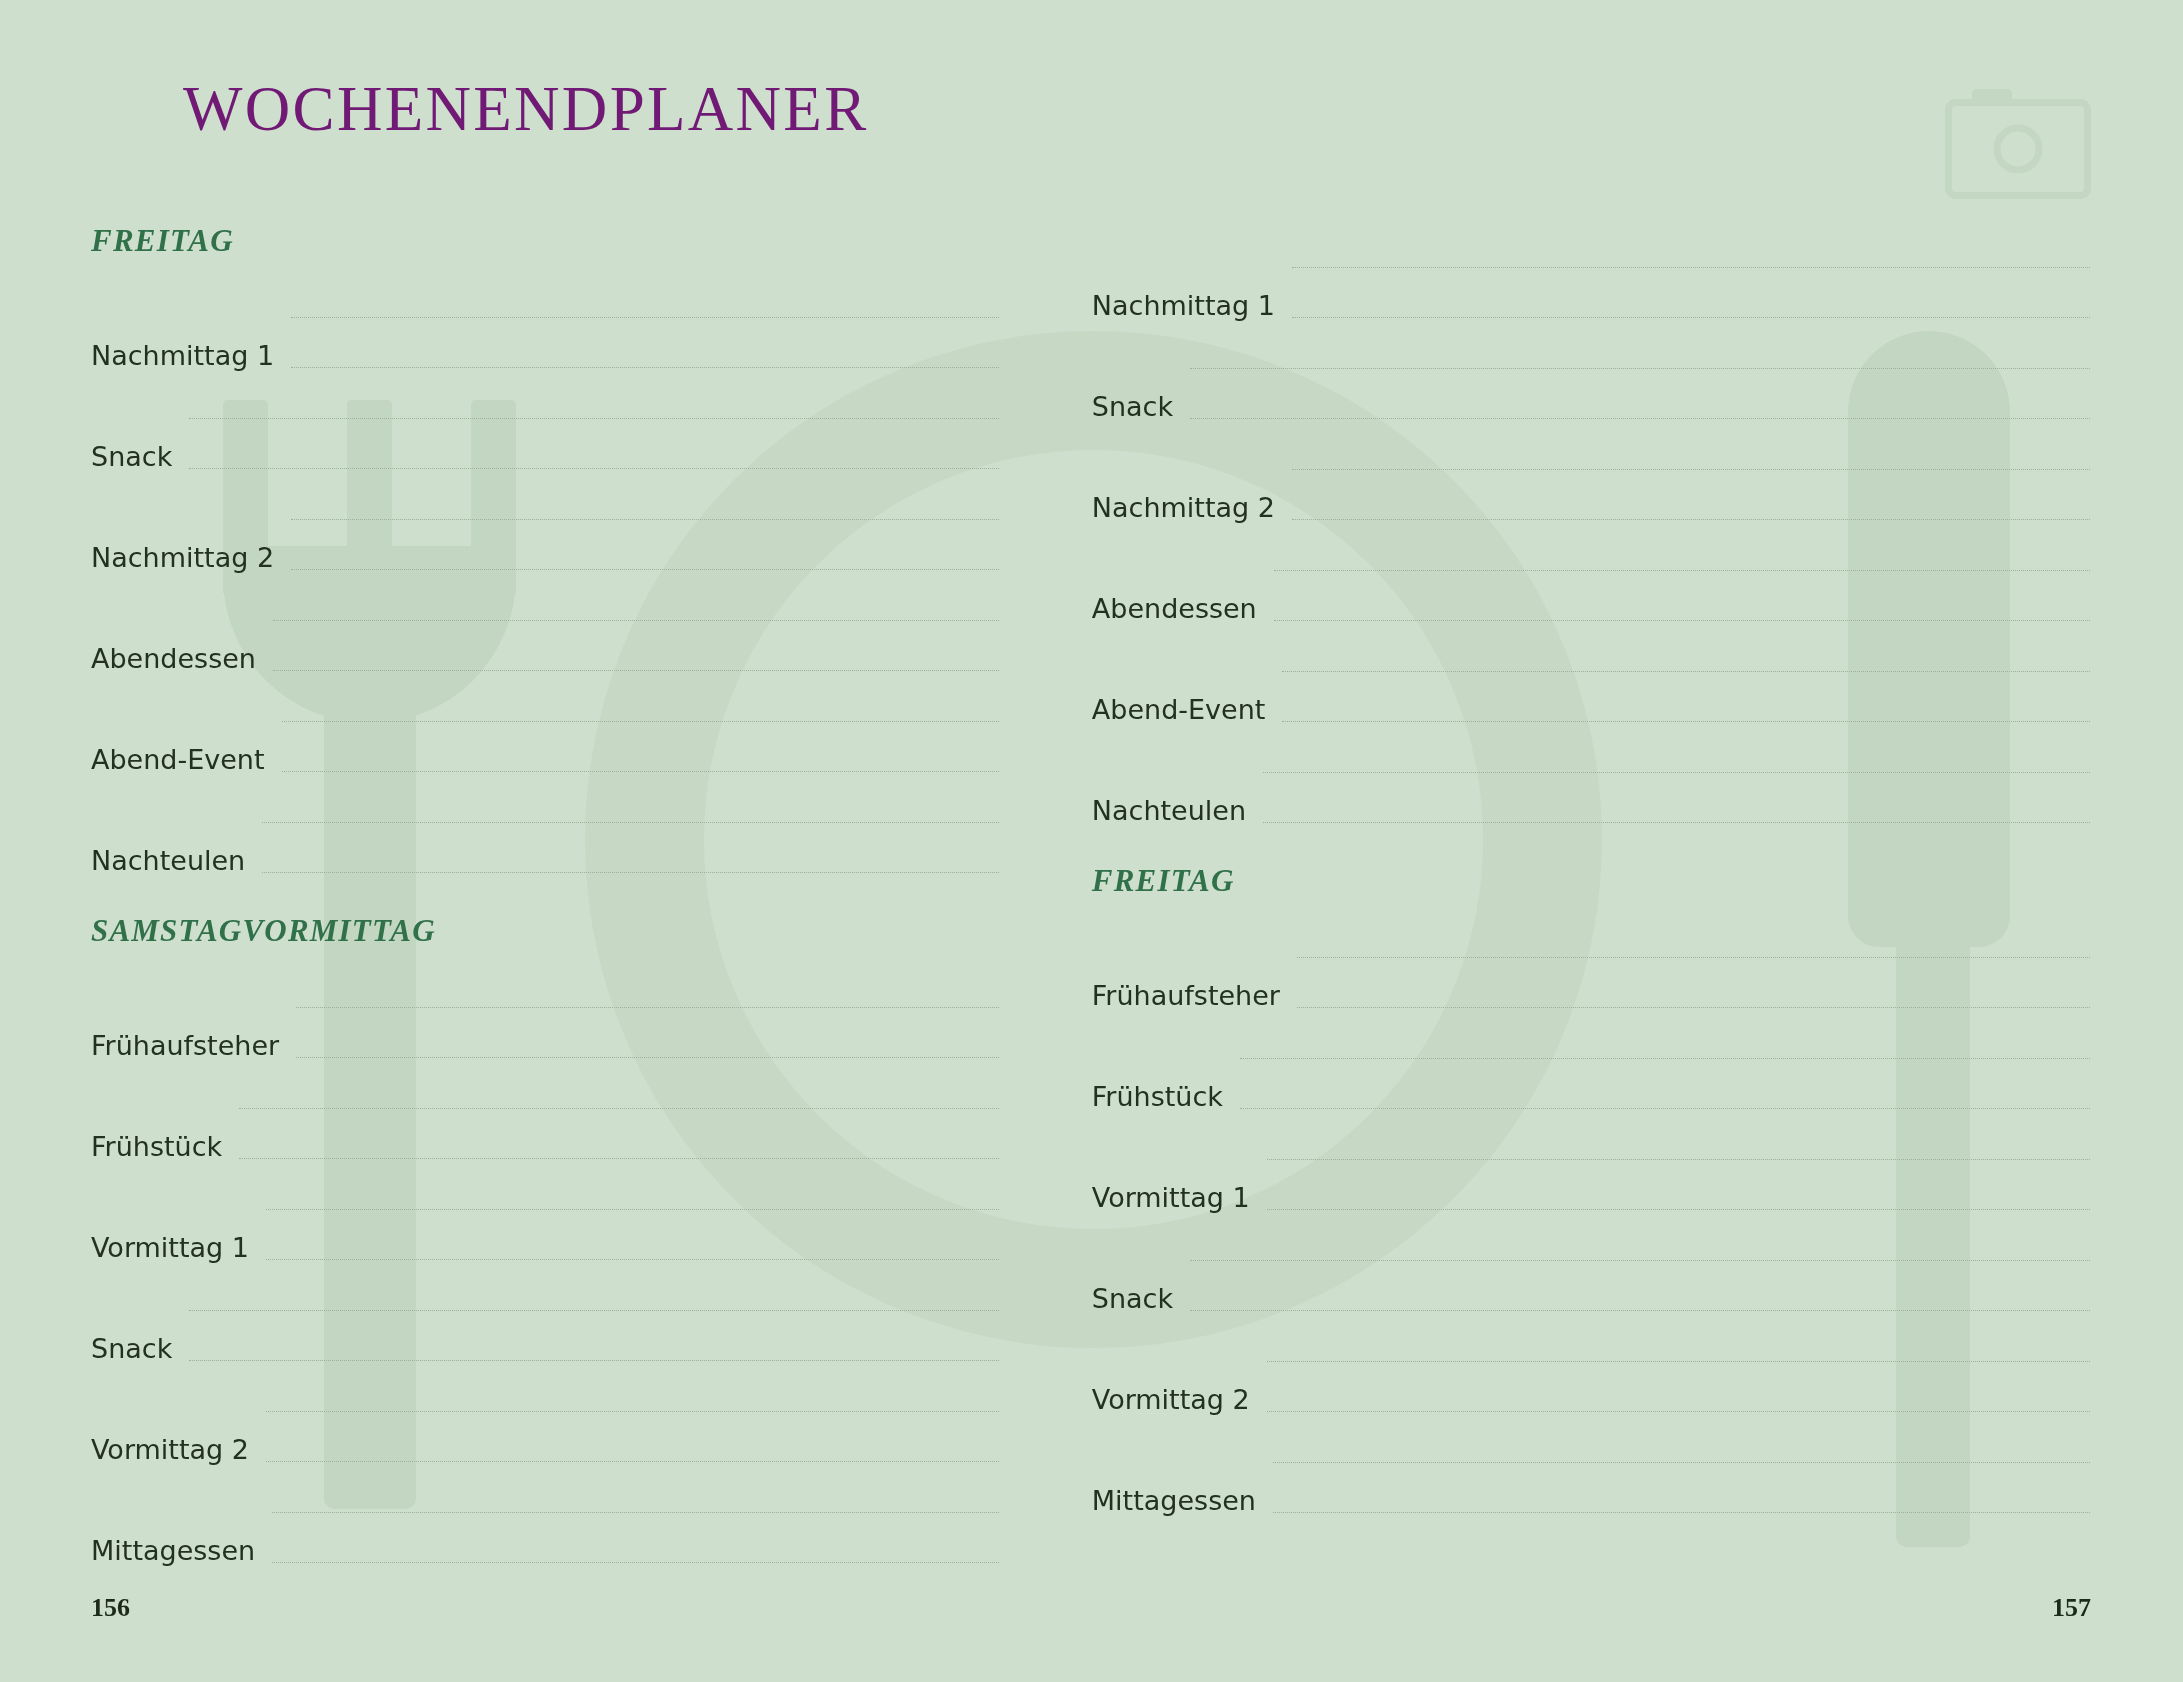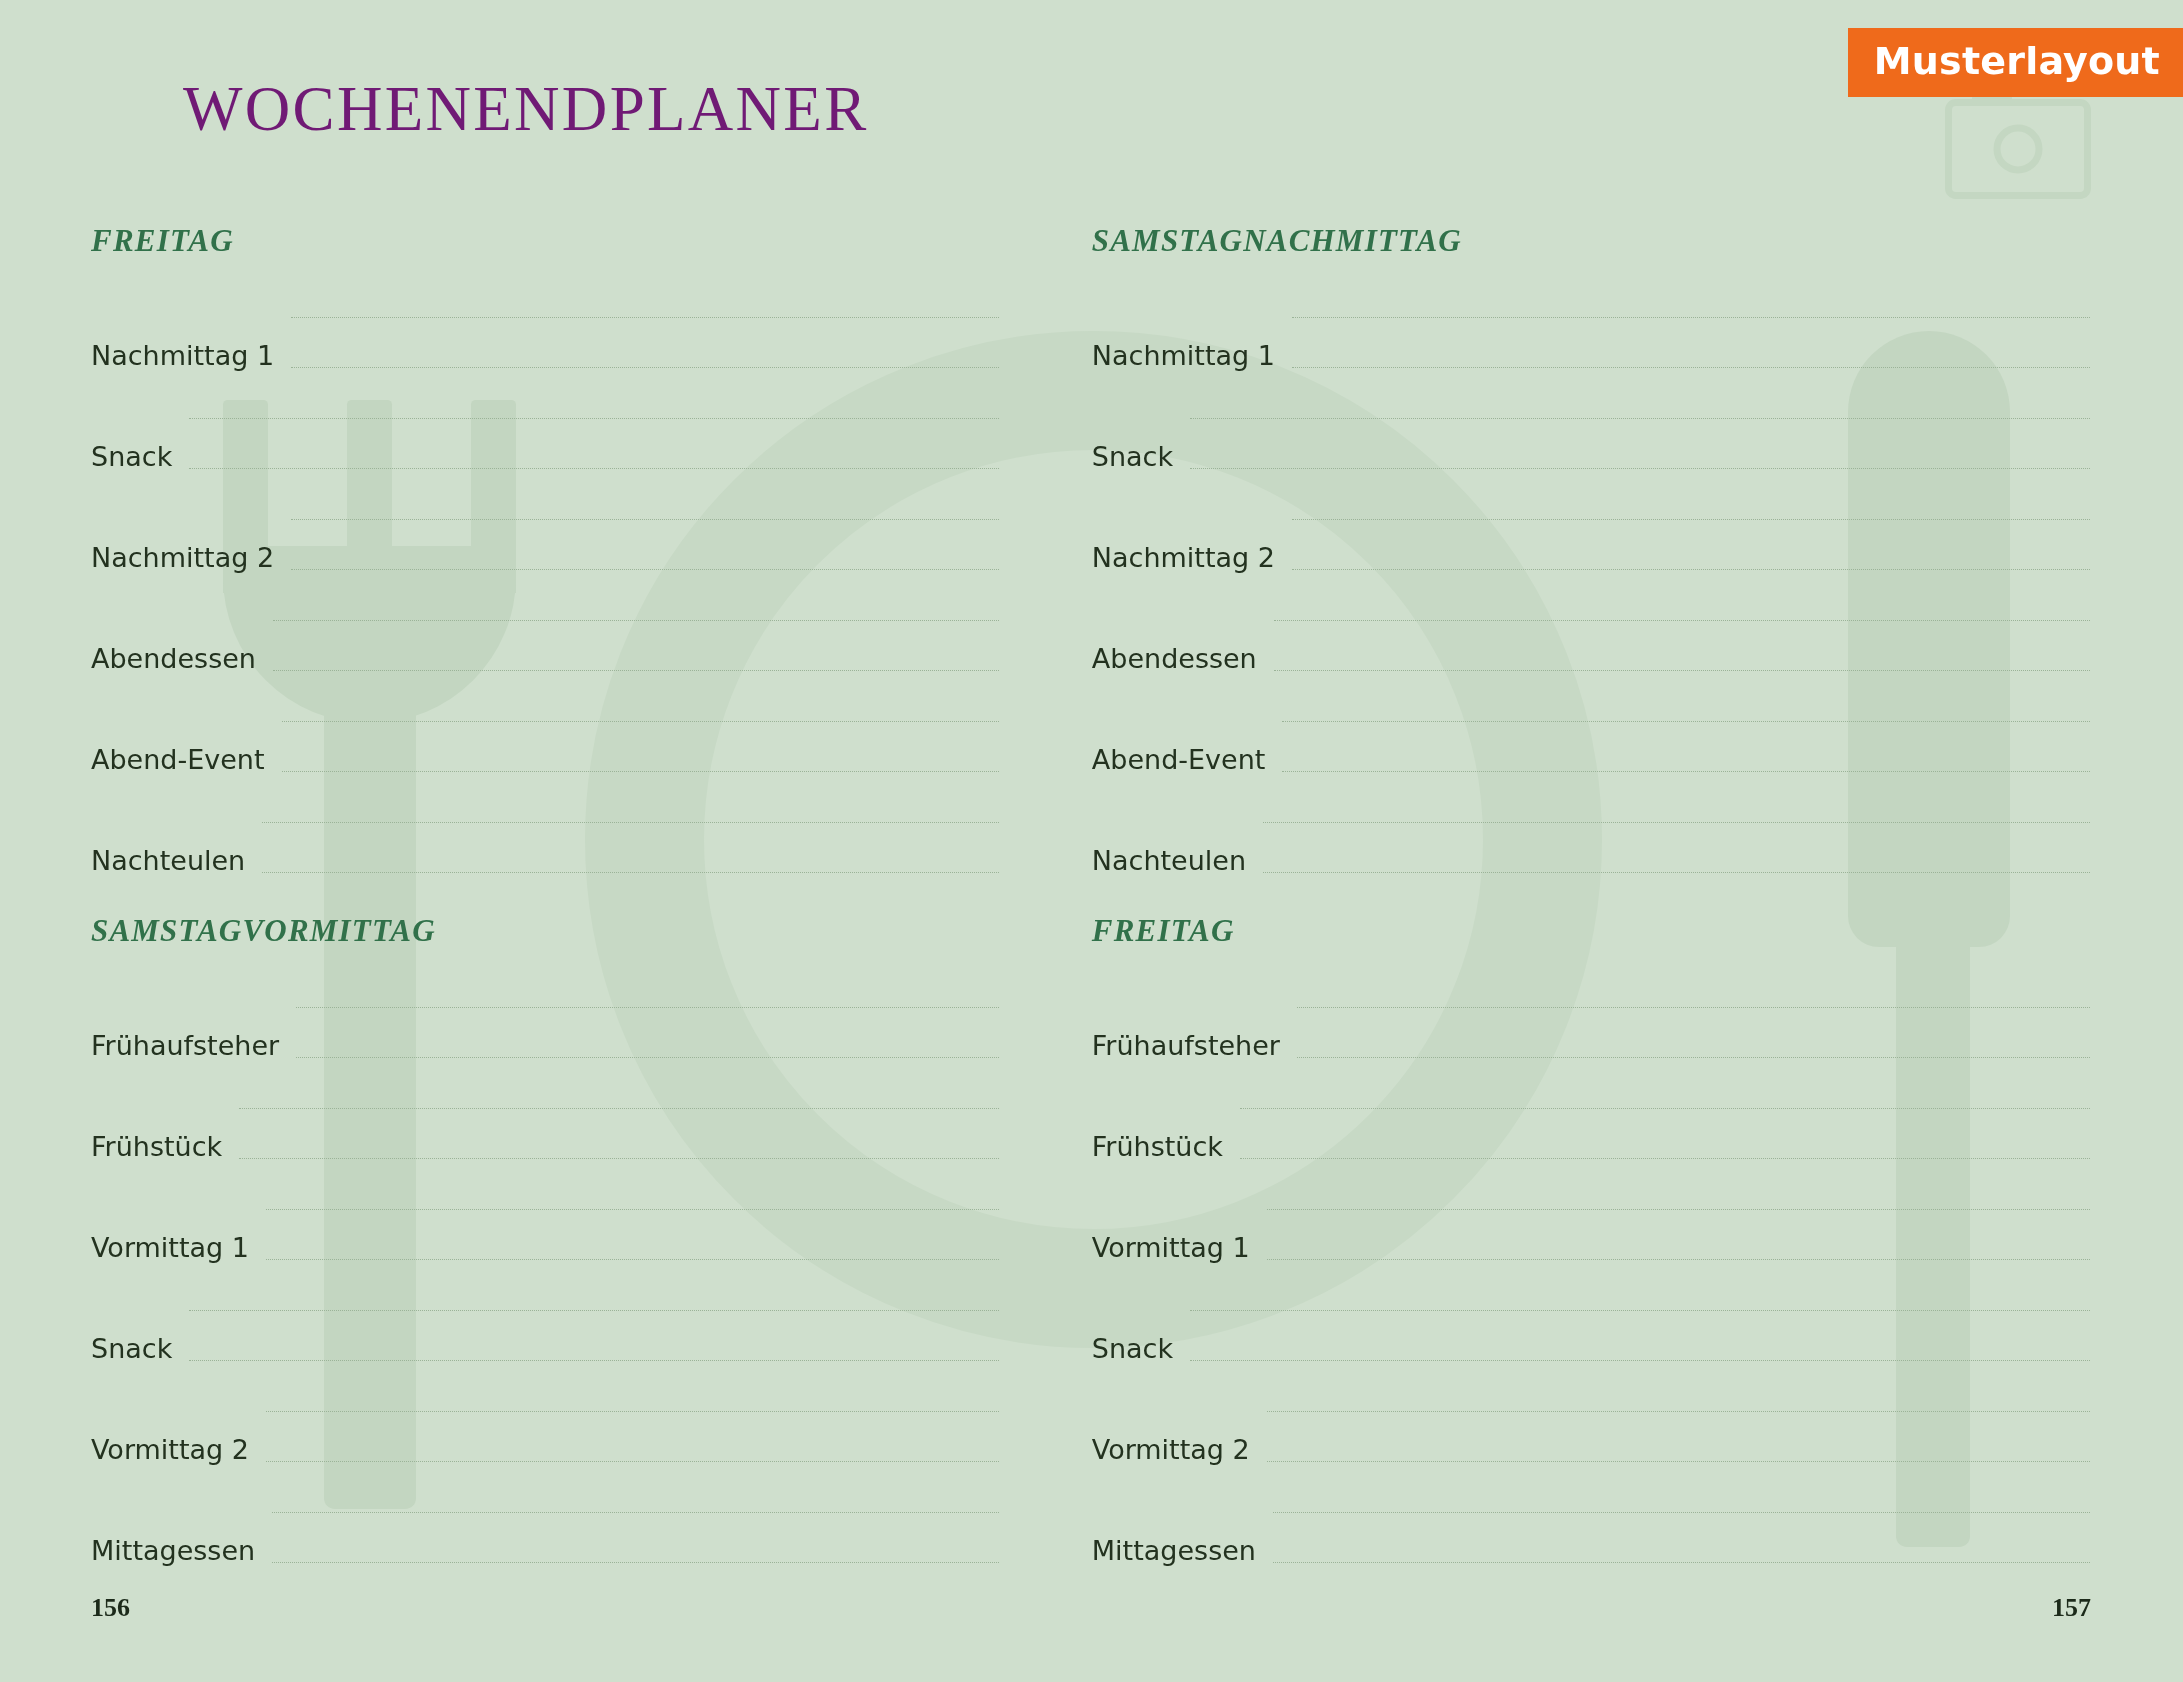--- a/index.html
+++ b/index.html
@@ -232,21 +232,20 @@
   </div>
   <div class="wm-plate"></div>
   <div class="wm-knife">
     <div class="blade"></div>
     <div class="kh"></div>
   </div>
 </div>
 
 <div class="page">
 
-  <div class="badge">Musterlayout</div>
   <div class="camera-icon"></div>
 
   <div class="title">WOCHENENDPLANER</div>
 
   <div class="columns">
     <div class="col col-left">
         <div class="section">
           <div class="section-title">FREITAG</div>
           <div class="row">
             <div class="row-label">Nachmittag 1</div>
@@ -332,21 +331,20 @@
             <div class="row-label">Mittagessen</div>
             <div class="lines">
               <div class="line"></div>
               <div class="line"></div>
             </div>
           </div>
         </div>
       </div>
     <div class="col col-right">
         <div class="section">
-          <div class="section-title">SAMSTAGNACHMITTAG</div>
           <div class="row">
             <div class="row-label">Nachmittag 1</div>
             <div class="lines">
               <div class="line"></div>
               <div class="line"></div>
             </div>
           </div>
           <div class="row">
             <div class="row-label">Snack</div>
             <div class="lines">

